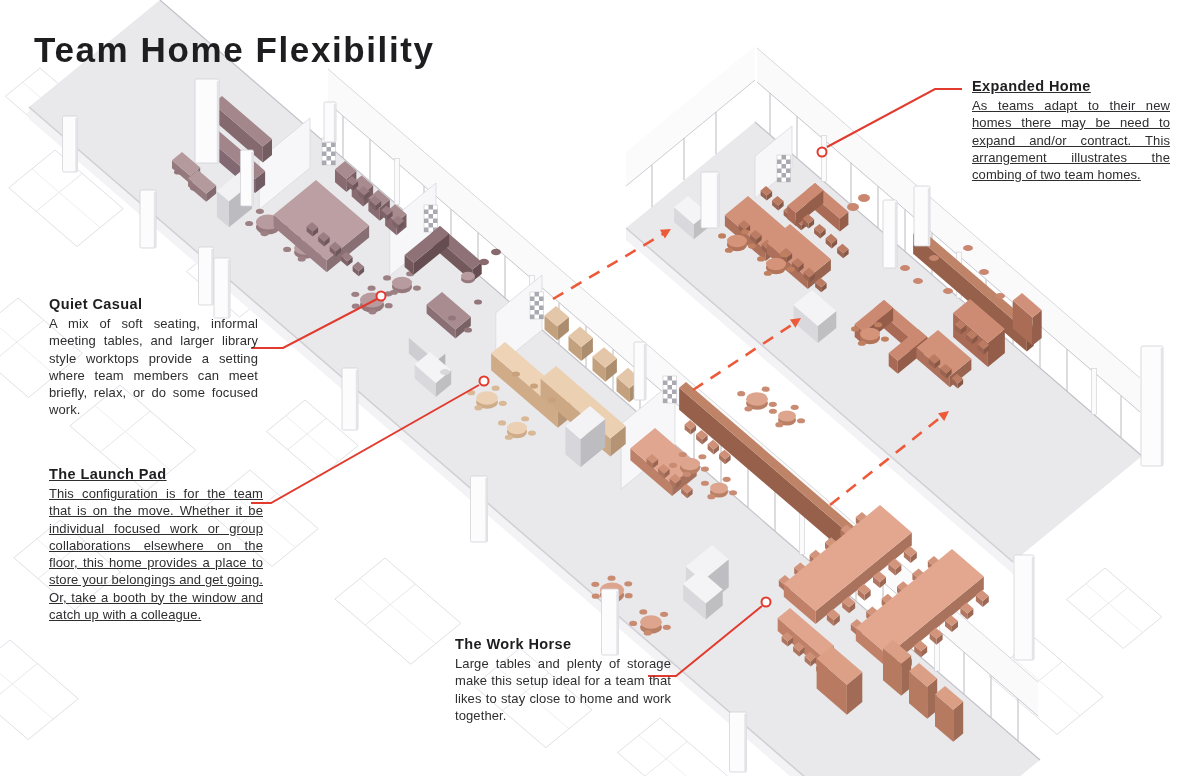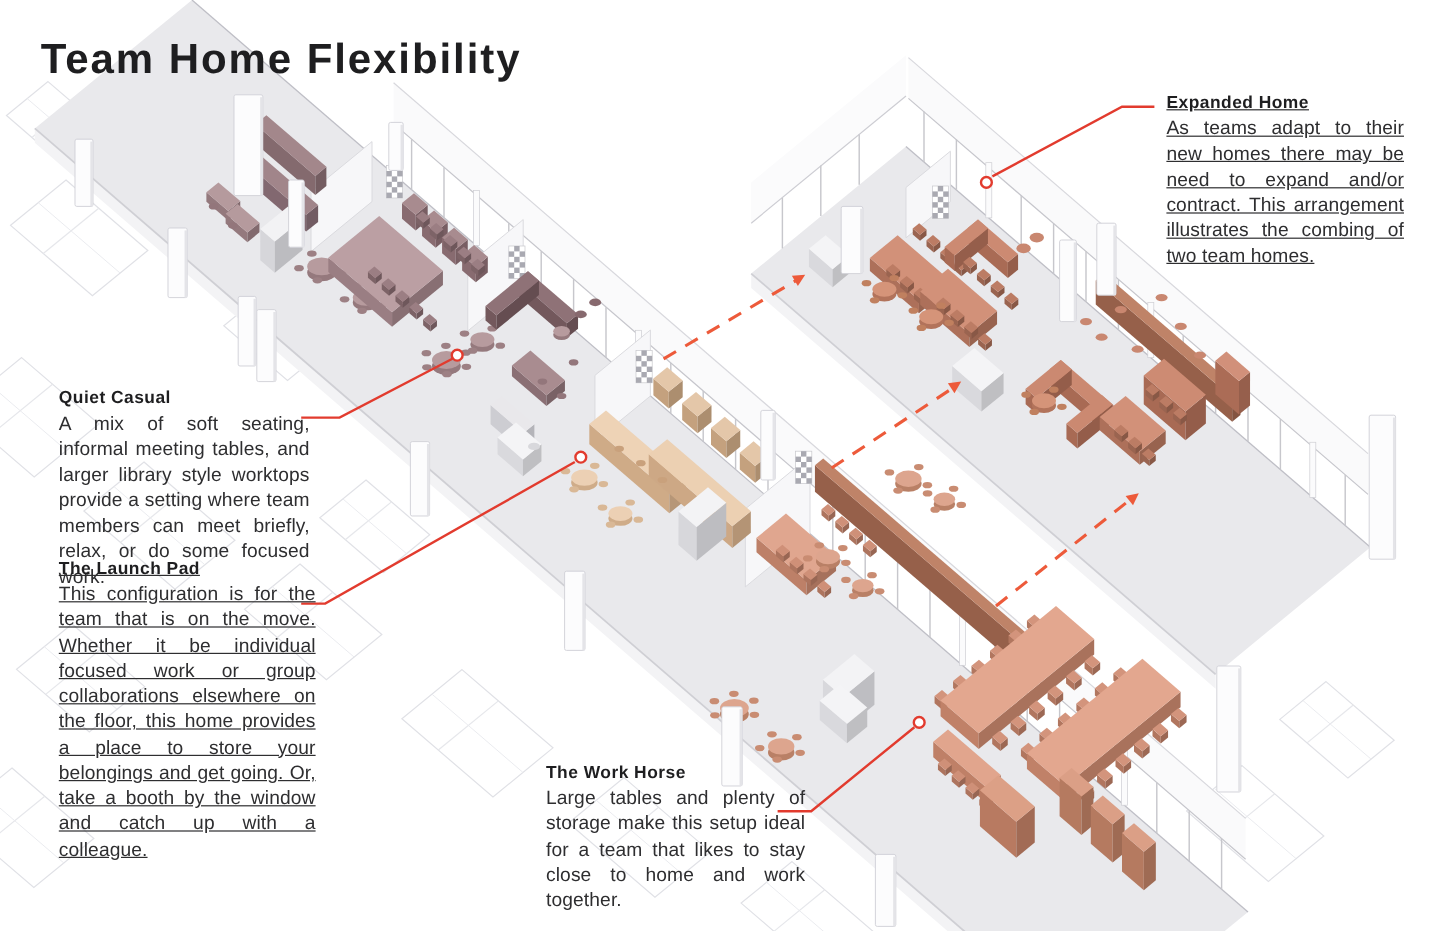--- a/index.html
+++ b/index.html
@@ -3,23 +3,23 @@
 <meta charset="utf-8">
 <style>
   html,body{margin:0;padding:0;background:#fff;}
   .canvas{position:relative;width:1200px;height:776px;overflow:hidden;background:#fff;
           font-family:"Liberation Sans","DejaVu Sans",sans-serif;}
   .canvas svg{position:absolute;left:0;top:0;}
   h1.title{position:absolute;left:34px;top:30px;margin:0;font-size:35px;font-weight:700;
            letter-spacing:1.6px;color:var(--title-ink,#1e1e20);}
   .ann{position:absolute;color:var(--body-ink,#2e2e30);}
   .ann h3{margin:0 0 3px 0;font-size:14.5px;font-weight:700;letter-spacing:.4px;color:var(--title-ink,#1e1e20);}
-  .ann p{margin:0;font-size:16px;line-height:1.33;text-align:justify;letter-spacing:.1px;}
+  .ann p{margin:0;font-size:13px;line-height:1.33;text-align:justify;letter-spacing:.1px;}
   .ann-expanded{left:972px;top:78px;width:198px;text-decoration:underline;}
-  .ann-quiet{left:49px;top:296px;width:209px;margin-top:28px;}
+  .ann-quiet{left:49px;top:296px;width:209px;}
   .ann-launch{left:49px;top:466px;width:214px;text-decoration:underline;}
   .ann-work{left:455px;top:636px;width:216px;}
   .leader{stroke:var(--accent-red,#e23b2e);stroke-width:2;fill:none;}
   .leader-dot{fill:#ffffff;stroke:var(--accent-red,#e23b2e);stroke-width:2;}
   .arrow-line{stroke:var(--arrow-orange,#ed5a3a);stroke-width:2.6;fill:none;stroke-dasharray:12 9;}
   .arrow-head{fill:var(--arrow-orange,#ed5a3a);}
 </style>
 </head>
 <body>
 

